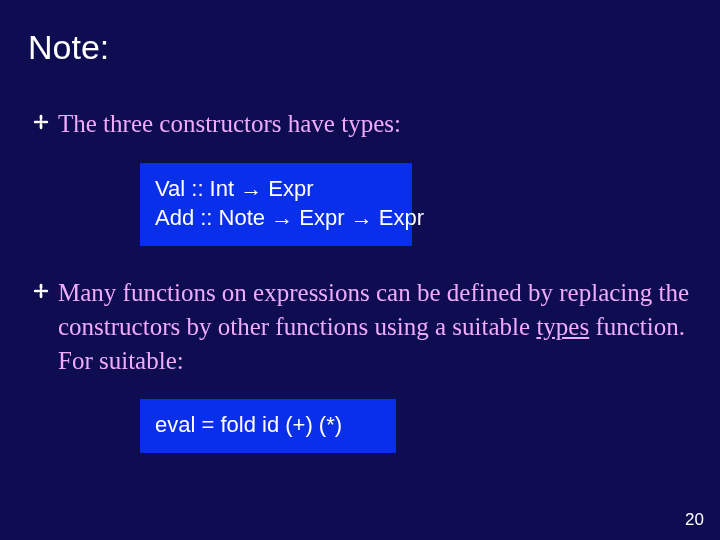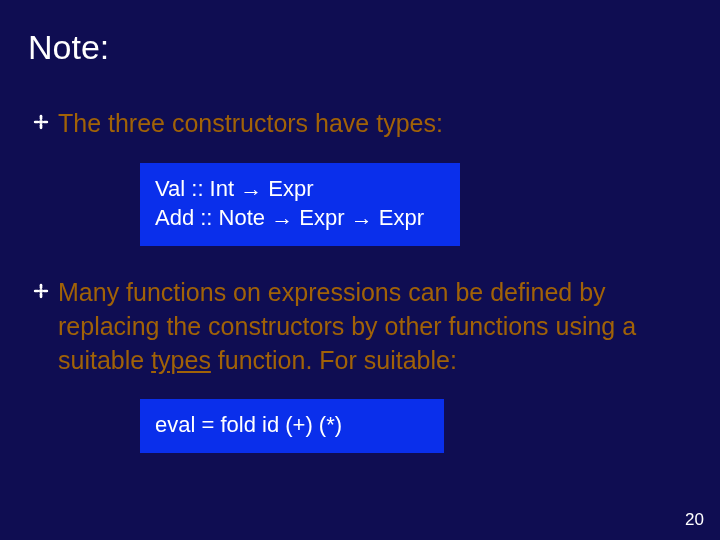--- a/index.html
+++ b/index.html
@@ -32,31 +32,32 @@
   .bullet-icon {
     flex: 0 0 auto;
     width: 18px;
     height: 18px;
     margin-top: 6px;
     margin-right: 8px;
   }
   .bullet-text {
     font-size: 25px;
     line-height: 1.35;
-    color: #a16207;
+    color: #f0abfc;
+    font-family: Liberation Serif, serif;
   }
   .code-box {
     background: #0a2feb;
     border: 1px solid #0a2feb;
     padding: 10px 14px 12px 14px;
     margin: 10px 0 30px 112px;
-    width: 320px;
+    width: 272px;
   }
   .code-box.small {
-    width: 304px;
+    width: 256px;
     margin-bottom: 0;
   }
   .code-line {
     font-size: 22px;
     line-height: 1.35;
     color: #ffffff;
     white-space: nowrap;
   }
   .underline { text-decoration: underline; }
   .pagenum {

